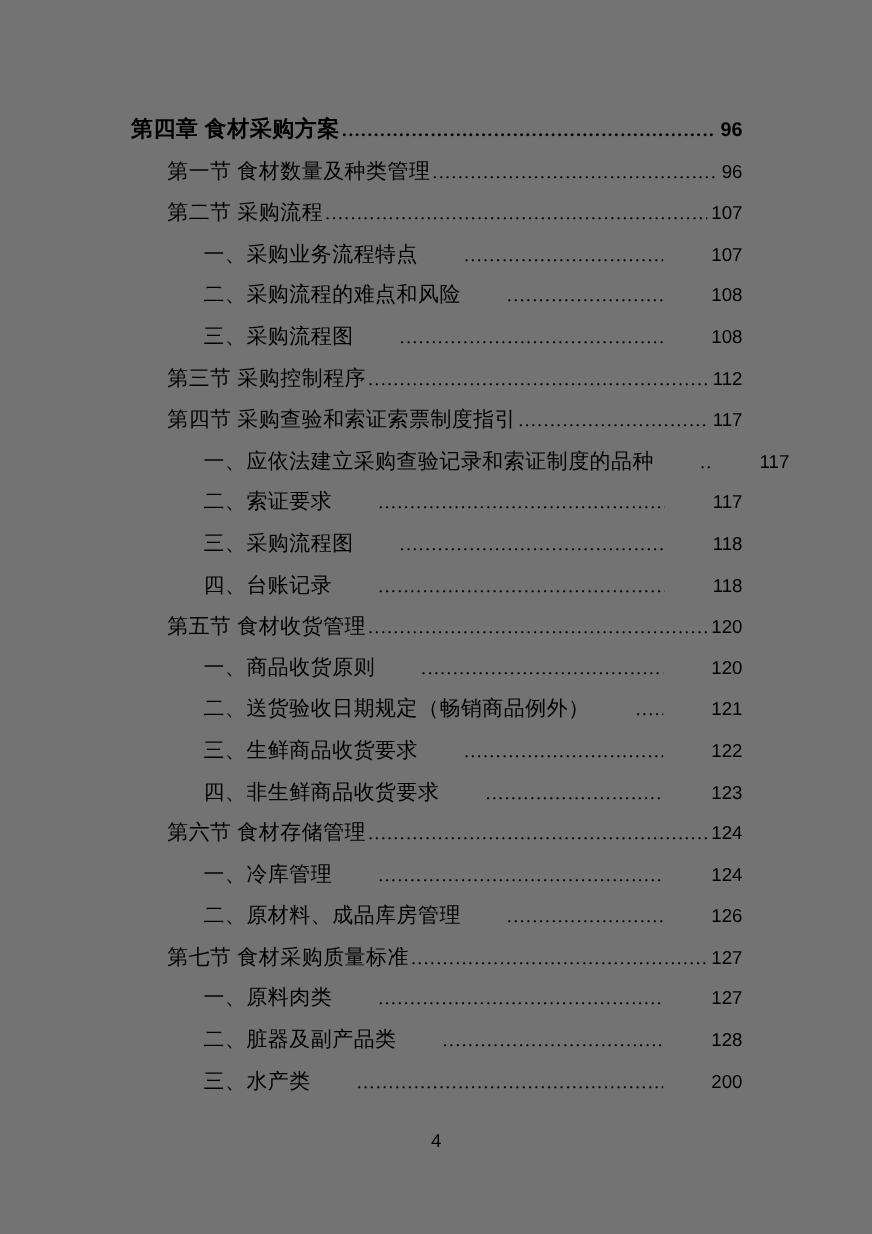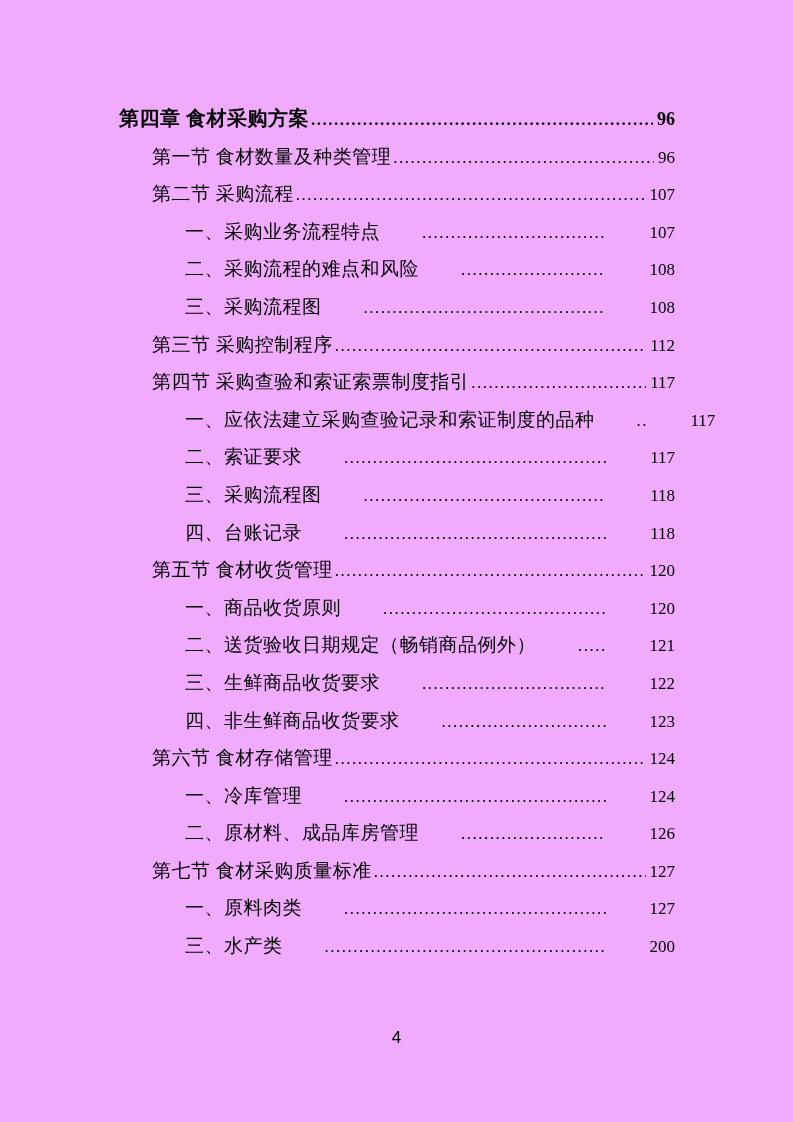--- a/index.html
+++ b/index.html
@@ -8,21 +8,21 @@
     width: 793px;
     height: 1122px;
     font-family: "Liberation Serif", serif;
     color: #000000;
     position: relative;
     overflow: hidden;
   }
   .page {
     position: absolute;
     inset: 0;
-    background: #f0abfc;
+    background: #737373;
   }
   .toc {
     position: absolute;
     left: 119px;
     right: 118px;
     top: 100px;
   }
   .toc-row {
     display: flex;
     align-items: baseline;
@@ -49,21 +49,21 @@
     margin: 0 4px 0 2px;
     min-width: 10px;
   }
   .toc-leader::after {
     content: "......................................................................................................................................................";
     letter-spacing: 1.5px;
     font-size: 17px;
   }
   .toc-page {
     flex: none;
-    font-family: Liberation Serif, serif;
+    font-family: Liberation Sans, sans-serif;
     font-size: 17px;
     text-align: center;
   }
   .level-chapter .toc-page { font-size: 18px; }
   .footer {
     position: absolute;
     left: 0;
     right: 0;
     top: 1028px;
     text-align: center;
@@ -182,20 +182,25 @@
       <span class="toc-title">第七节 食材采购质量标准</span>
       <span class="toc-leader"></span>
       <span class="toc-page">127</span>
     </div>
       <div class="toc-row level-item">
       <span class="toc-title">一、原料肉类</span>
       <span class="toc-leader"></span>
       <span class="toc-page">127</span>
     </div>
       <div class="toc-row level-item">
+      <span class="toc-title">二、脏器及副产品类</span>
+      <span class="toc-leader"></span>
+      <span class="toc-page">128</span>
+    </div>
+      <div class="toc-row level-item">
       <span class="toc-title">三、水产类</span>
       <span class="toc-leader"></span>
       <span class="toc-page">200</span>
     </div>
     </div>
 
   <div class="footer">
     <span>4</span>
   </div>
 

